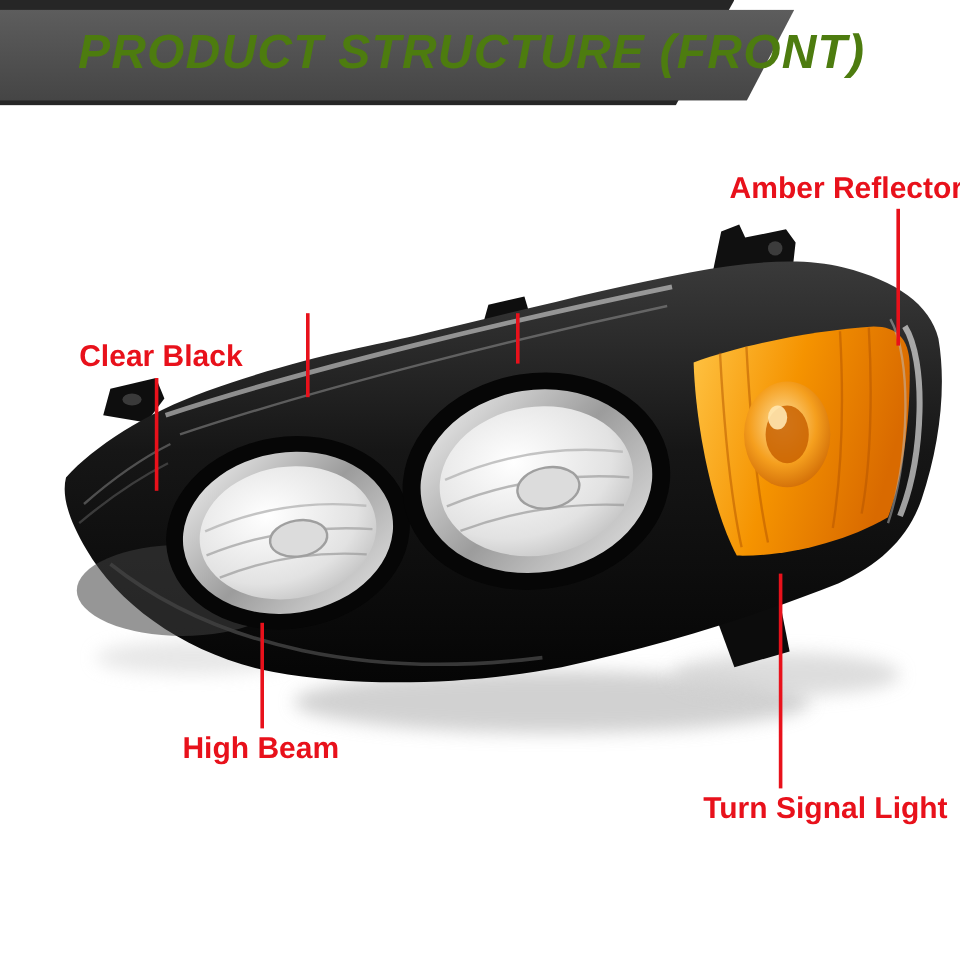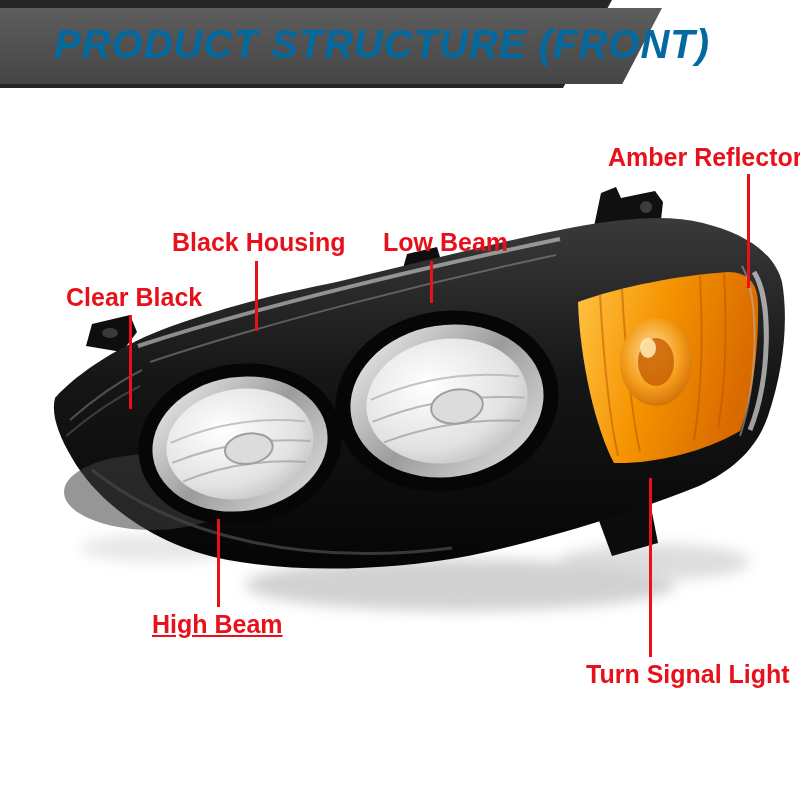--- a/index.html
+++ b/index.html
@@ -16,25 +16,25 @@
     position:absolute;left:0;top:0;width:612px;height:88px;
     background:var(--banner_back,#262626);
     clip-path:polygon(0 0,100% 0,92% 100%,0 100%);
   }
   .banner-front{
     position:absolute;left:0;top:8px;width:662px;height:76px;
     background:linear-gradient(180deg,#5d5d5d,var(--banner_front,#454545));
     clip-path:polygon(0 0,100% 0,94% 100%,0 100%);
   }
   .banner-title{
-    position:absolute;left:54px;top:24px;margin:0;
+    position:absolute;left:65px;top:24px;margin:0;
     font-size:40px;line-height:1;
     font-style:italic;font-weight:bold;
     letter-spacing:1px;
-    color:#0369a1;
+    color:#4d7c0f;
     white-space:nowrap;
   }
   
   .callout{
     position:absolute;
     color:var(--label_red,#e8111b);
     font-size:25px;font-weight:bold;line-height:1.1;
     white-space:nowrap;
   }
   .leader{
@@ -42,21 +42,21 @@
     background:var(--label_red,#e8111b);
   }
   .pos-amber-label{left:608px;top:144px;}
   .pos-amber-line{left:747px;top:174px;height:114px;}
   .pos-housing-label{left:172px;top:229px;}
   .pos-housing-line{left:255px;top:261px;height:70px;}
   .pos-lowbeam-label{left:383px;top:229px;}
   .pos-lowbeam-line{left:430px;top:261px;height:42px;}
   .pos-clearlens-label{left:66px;top:284px;}
   .pos-clearlens-line{left:129px;top:315px;height:94px;}
-  .pos-highbeam-label{left:152px;top:611px;text-decoration:underline;}
+  .pos-highbeam-label{left:152px;top:611px;}
   .pos-highbeam-line{left:217px;top:519px;height:88px;}
   .pos-turnsignal-label{left:562px;top:661px;margin-left:24px;}
   .pos-turnsignal-line{left:649px;top:478px;height:179px;}
   
   .headlight{position:absolute;left:0;top:0;}
 </style>
 </head>
 <body>
 
 <div class="canvas">
@@ -172,24 +172,22 @@
 
     <g fill="none">
       <path d="M 754 272 C 772 300 770 380 750 430" stroke="#ececec" stroke-width="5" opacity="0.65"></path>
       <path d="M 742 266 C 760 298 758 382 740 436" stroke="#bdbdbd" stroke-width="2" opacity="0.5"></path>
     </g>
   </svg>
 
   <span class="callout pos-amber-label">Amber Reflector</span>
   <div class="leader pos-amber-line"></div>
 
-  <span class="callout pos-housing-label">Black Housing</span>
   <div class="leader pos-housing-line"></div>
 
-  <span class="callout pos-lowbeam-label">Low Beam</span>
   <div class="leader pos-lowbeam-line"></div>
 
   <span class="callout pos-clearlens-label">Clear Black</span>
   <div class="leader pos-clearlens-line"></div>
 
   <span class="callout pos-highbeam-label">High Beam</span>
   <div class="leader pos-highbeam-line"></div>
 
   <span class="callout pos-turnsignal-label">Turn Signal Light</span>
   <div class="leader pos-turnsignal-line"></div>

